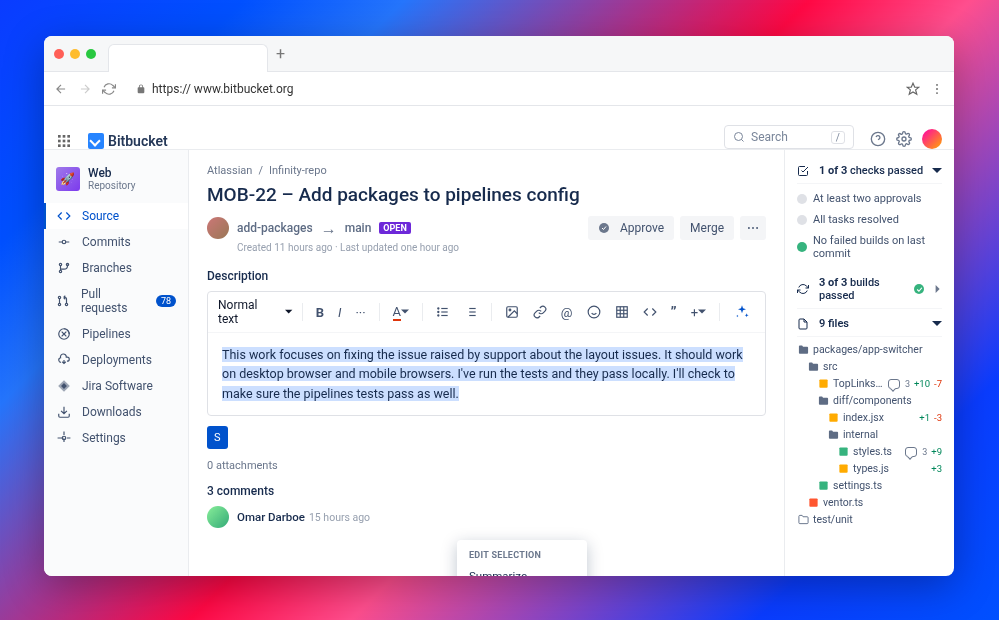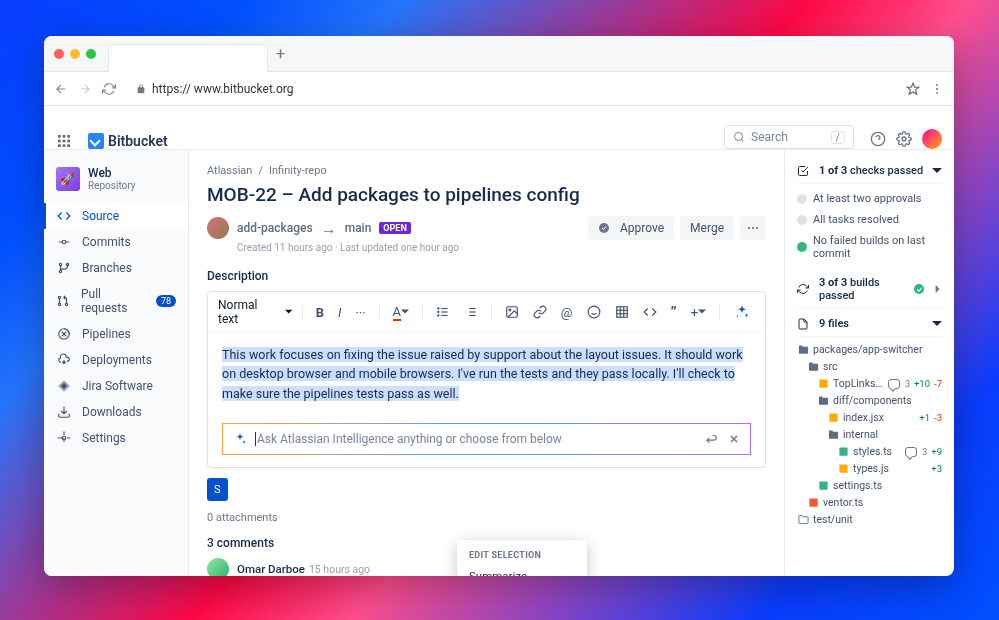--- a/index.html
+++ b/index.html
@@ -415,40 +415,20 @@
           <span class="tdiv"></span>
           <span class="aibtn">
               <svg width="16" height="16" viewBox="0 0 24 24" fill="currentColor">
                 <path d="M12 2l1.5 4.5L18 8l-4.5 1.5L12 14l-1.5-4.5L6 8l4.5-1.5zM19 14l.8 2.2 2.2.8-2.2.8L19 20l-.8-2.2-2.2-.8 2.2-.8zM5 16l.6 1.6L7 18l-1.4.4L5 20l-.6-1.6L3 18l1.4-.4z"></path>
               </svg>
             </span>
         </div>
         <div class="edbody">
           <span class="hl">This work focuses on fixing the issue raised by support about the layout issues. It should work on desktop browser and mobile browsers. I've run the tests and they pass locally. I'll check to make sure the pipelines tests pass as well.</span>
         </div>
-        <div class="aiprompt">
-          <span class="aiicon">
-              <svg width="14" height="14" viewBox="0 0 24 24" fill="currentColor">
-                <path d="M12 2l1.5 4.5L18 8l-4.5 1.5L12 14l-1.5-4.5L6 8l4.5-1.5zM19 14l.8 2.2 2.2.8-2.2.8L19 20l-.8-2.2-2.2-.8 2.2-.8z"></path>
-              </svg>
-            </span>
-          <span style="border-left:1px solid #333;padding-left:1px">Ask Atlassian Intelligence anything or choose from below</span>
-          <div class="aiactions">
-            <span>
-                <svg width="14" height="14" viewBox="0 0 24 24" fill="none" stroke="currentColor" stroke-width="2">
-                  <path d="M9 10l-4 4 4 4M5 14h12a4 4 0 000-8h-2"></path>
-                </svg>
-              </span>
-            <span class="aiclose">
-                <svg width="12" height="12" viewBox="0 0 24 24" stroke="currentColor" stroke-width="3">
-                  <path d="M18 6L6 18M6 6l12 12"></path>
-                </svg>
-              </span>
-          </div>
-        </div>
       </div>
 
       <div class="stripbtn">S</div>
       <div class="attline">0 attachments</div>
       <div class="comsec">3 comments</div>
       <div class="com">
         <div class="comav"></div>
         <div>
           <span class="comname">Omar Darboe</span>
           <span class="comtime">15 hours ago</span>

